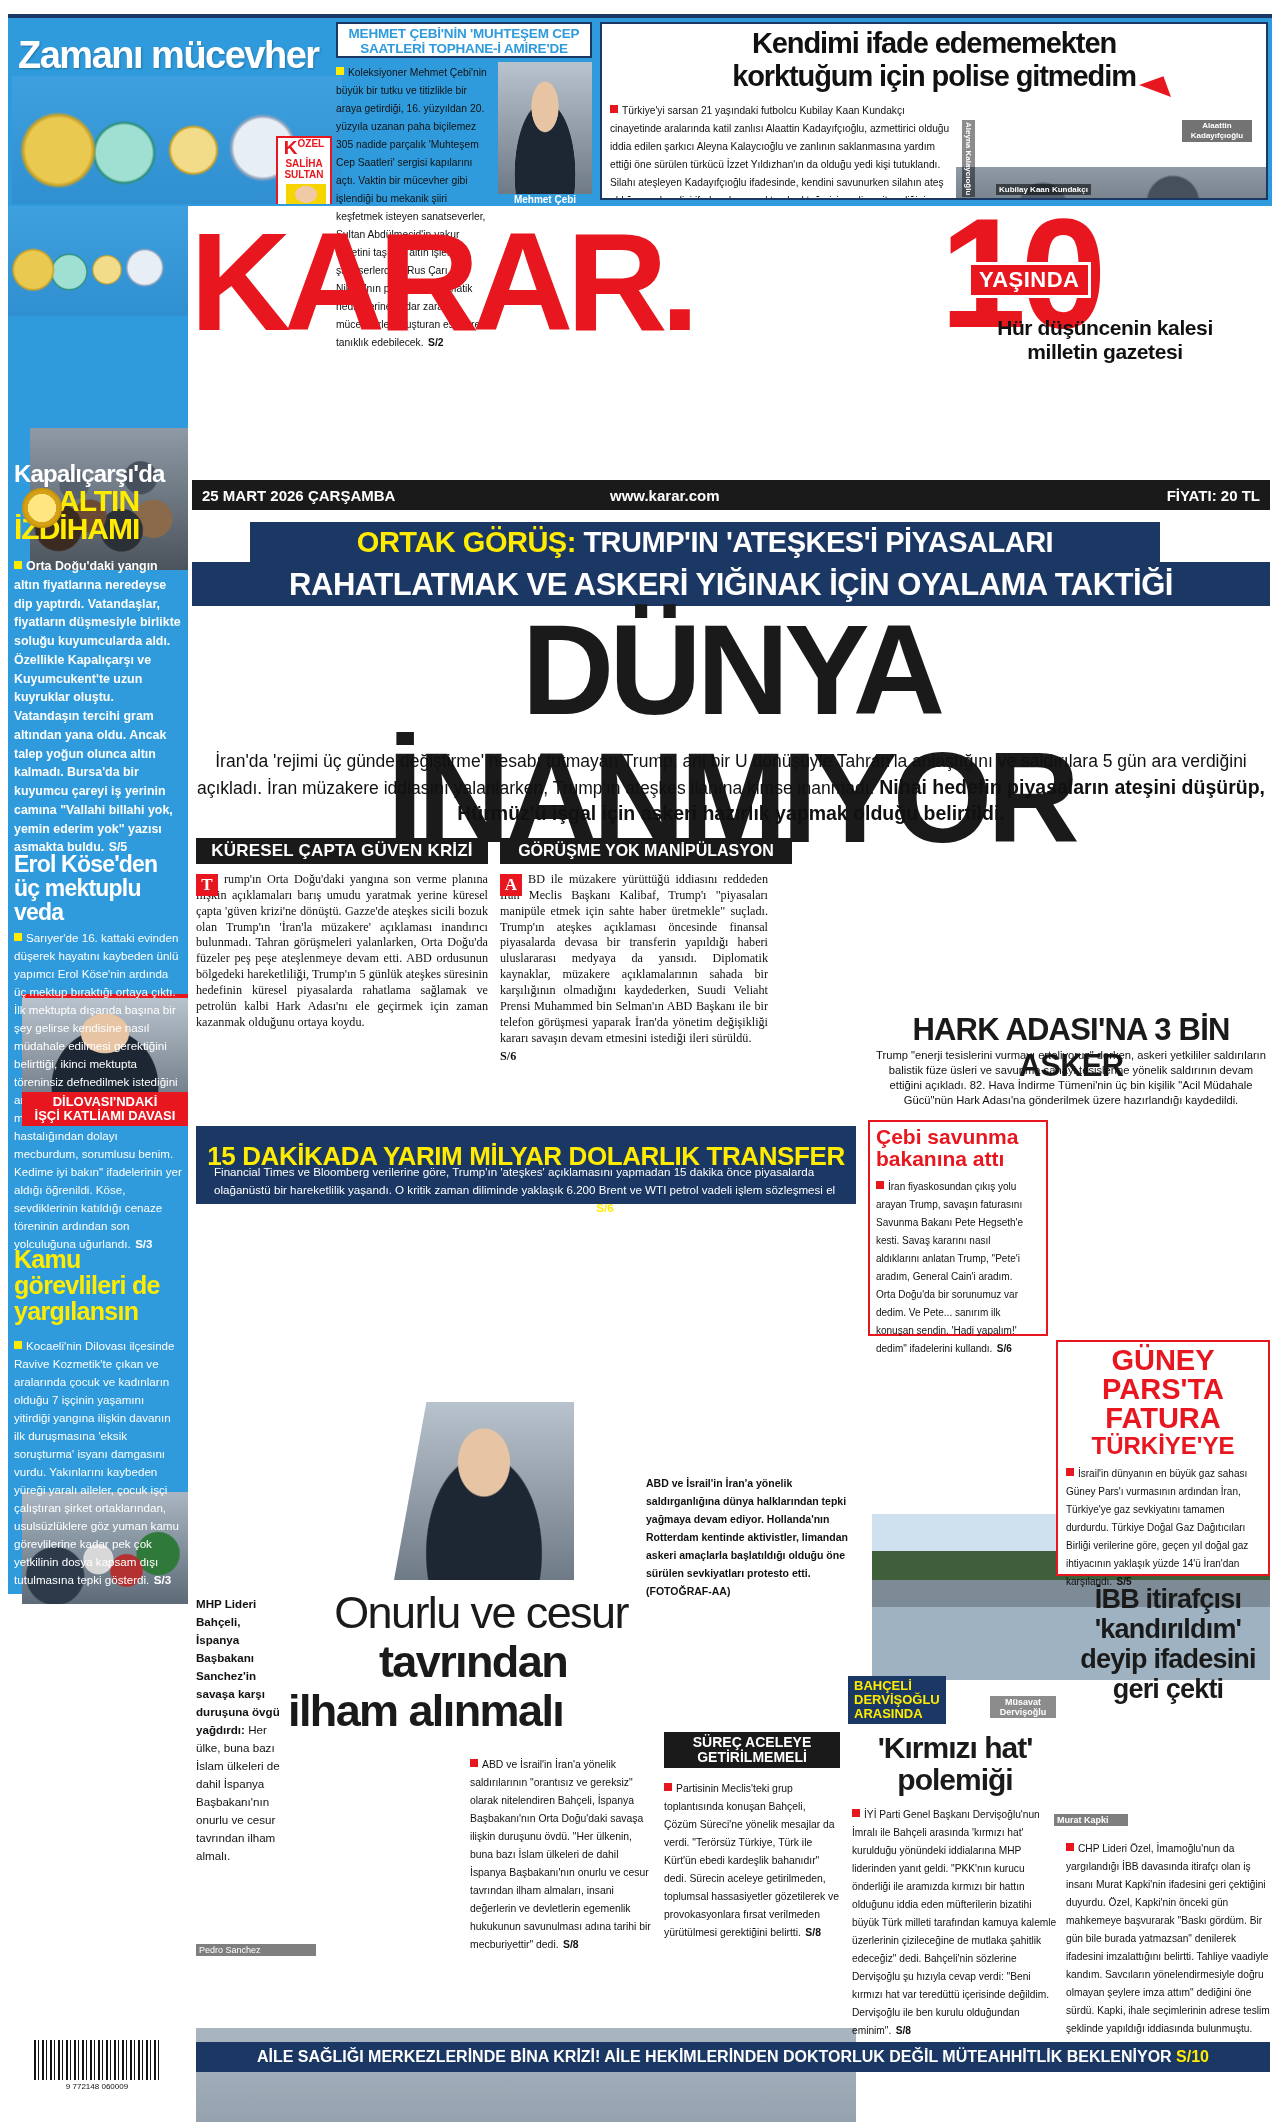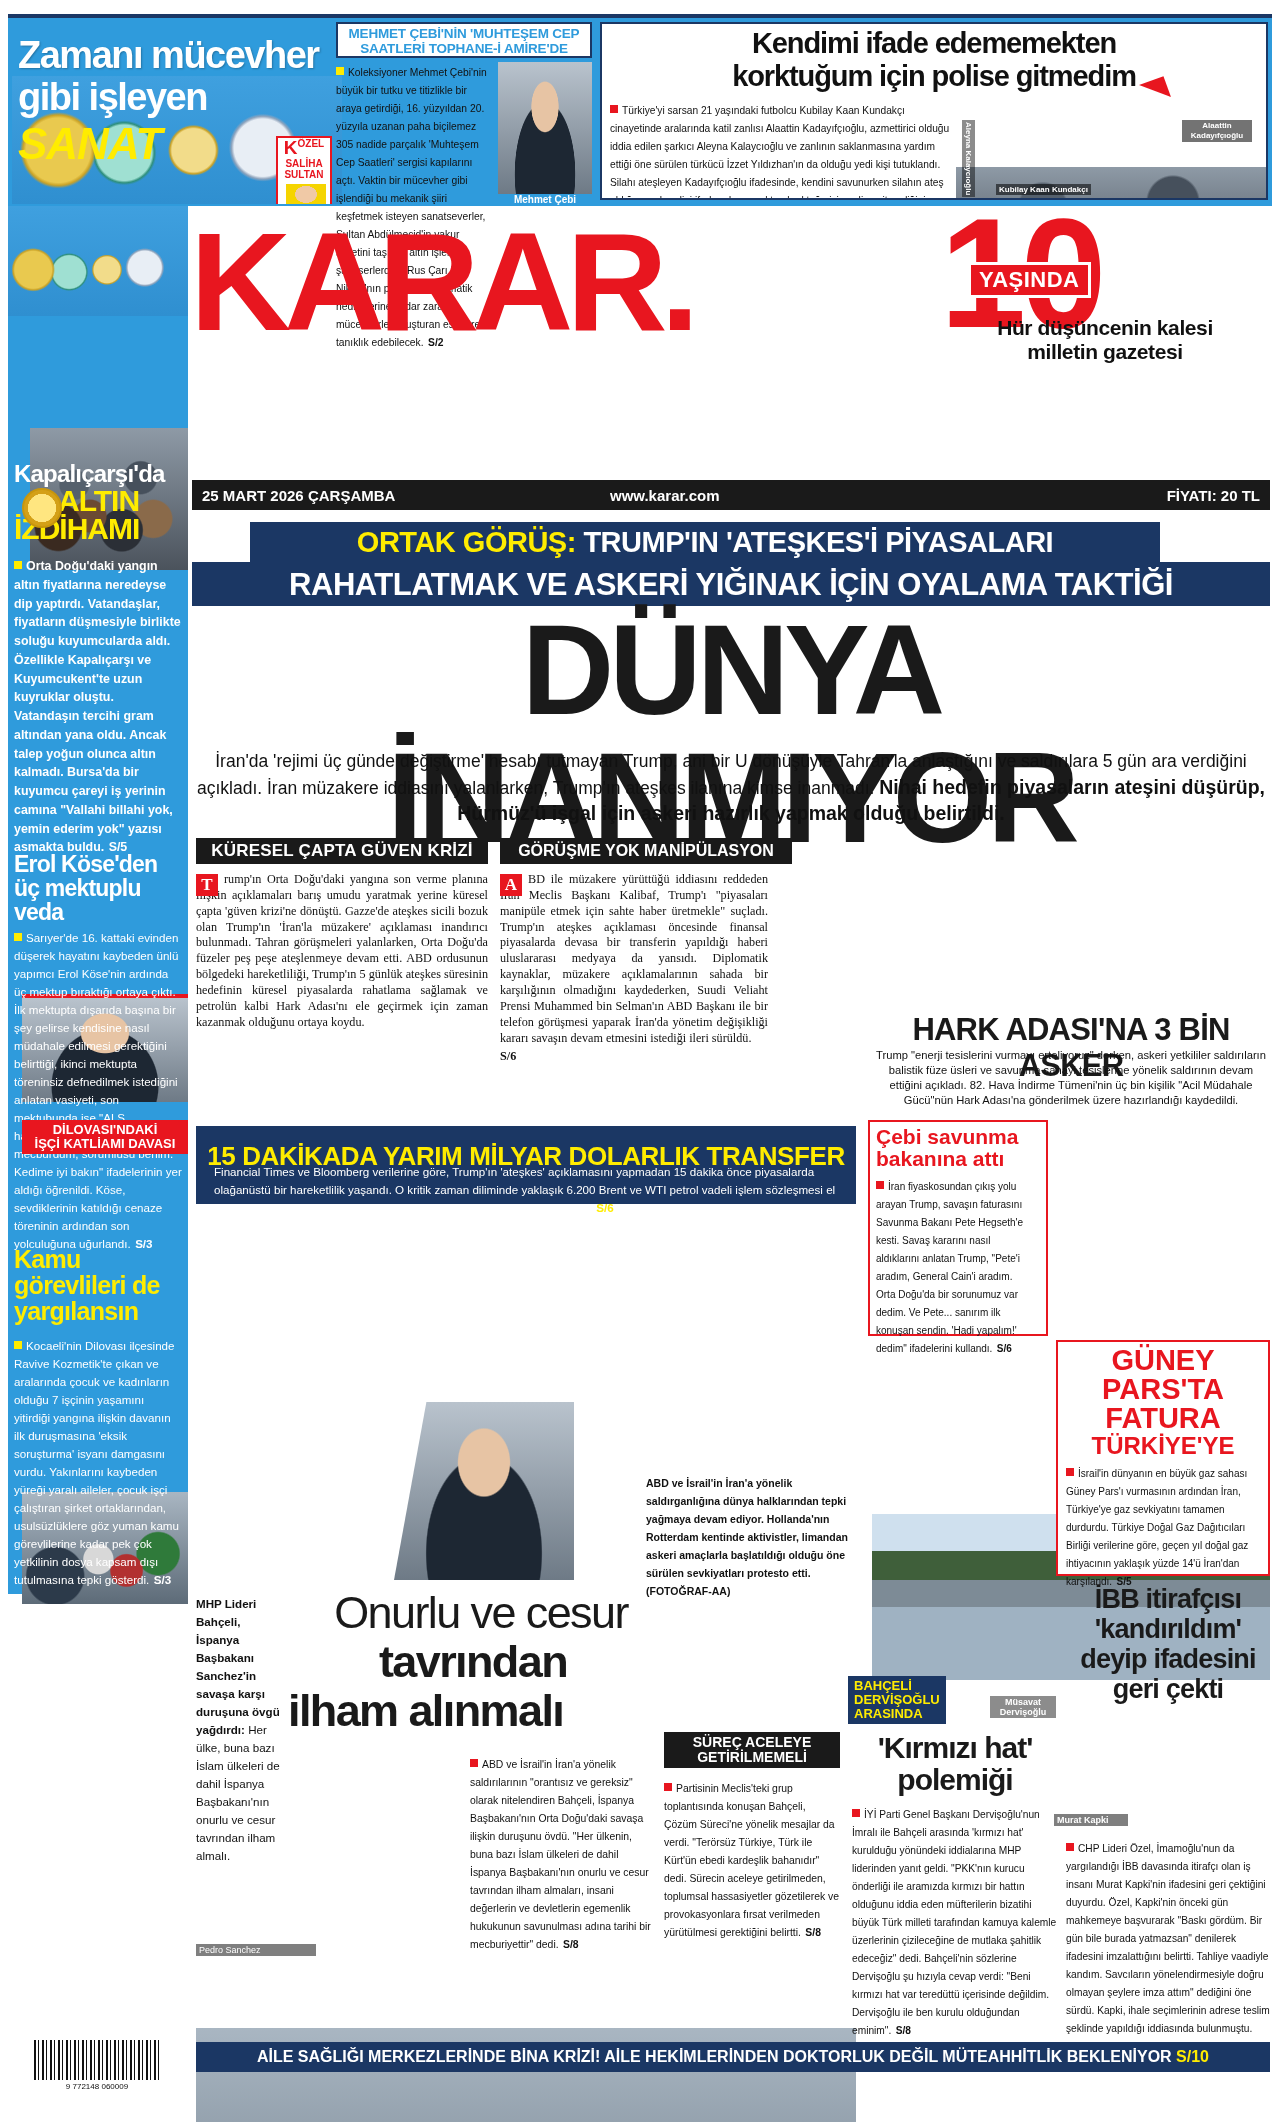--- a/index.html
+++ b/index.html
@@ -75,23 +75,20 @@
 </head>
 <body>
 
 <div class="page">
 
   <div class="abs" style="left:8px;top:14px;width:1264px;height:192px;background:#2f9bdc;border-top:4px solid #1b3764;"></div>
 
   <div class="abs" style="left:12px;top:18px;width:330px;height:186px;overflow:hidden;">
     <div class="abs ph watches" style="left:0;top:58px;width:330px;height:128px;"></div>
     <div class="abs cond white" style="left:6px;top:16px;font-size:38px;font-weight:bold;letter-spacing:-1.5px;text-shadow:1px 1px 2px rgba(0,0,0,.25);">Zamanı mücevher</div>
-    <div class="abs" style="left:6px;top:58px;">
-      <span class="cond white" style="font-size:38px;font-weight:bold;letter-spacing:-1.5px;">gibi işleyen </span><span class="cond yellow" style="font-size:44px;font-weight:bold;font-style:italic;letter-spacing:-1px;">SANAT</span>
-    </div>
     <div class="abs" style="left:264px;top:118px;width:56px;height:74px;background:#fff;border:2px solid #e8161f;text-align:center;">
       <div style="color:#e8161f;font-weight:bold;font-size:19px;line-height:20px;display:inline-block;">K</div><div style="color:#e8161f;font-weight:bold;font-size:10px;display:inline-block;vertical-align:top;">ÖZEL</div>
       <div style="color:#e8161f;font-weight:bold;font-size:10px;">SALİHA</div>
       <div style="color:#e8161f;font-weight:bold;font-size:10px;">SULTAN</div>
       <div class="abs" style="left:8px;top:46px;width:40px;height:26px;background:radial-gradient(ellipse at 50% 40%,#f0c9a6 0 38%,#f5d400 39%);"></div>
     </div>
   </div>
 
   <div class="abs" style="left:336px;top:22px;width:256px;height:180px;">
     <div class="abs" style="left:0;top:0;width:256px;height:36px;background:#fff;border:2px solid #1b3764;padding:2px 4px;text-align:center;">
@@ -142,21 +139,21 @@
   <div class="abs" style="left:14px;top:852px;width:176px;">
     <div class="cond white" style="font-size:23px;font-weight:bold;letter-spacing:-0.8px;line-height:24px;">Erol Köse'den</div>
     <div class="cond white" style="font-size:23px;font-weight:bold;letter-spacing:-0.8px;line-height:24px;">üç mektuplu</div>
     <div class="cond white" style="font-size:23px;font-weight:bold;letter-spacing:-0.8px;line-height:24px;">veda</div>
   </div>
   <div class="abs" style="left:14px;top:928px;width:168px;">
     <span class="sq" style="background:#ffec00;"></span><span class="white cond" style="font-size:11.6px;line-height:1.25;text-align:justify;">Sarıyer'de 16. kattaki evinden düşerek hayatını kaybeden ünlü yapımcı Erol Köse'nin ardında üç mektup bıraktığı ortaya çıktı. İlk mektupta dışarıda başına bir şey gelirse kendisine nasıl müdahale edilmesi gerektiğini belirttiği, ikinci mektupta töreninsiz defnedilmek istediğini anlatan vasiyeti, son mektubunda ise "ALS hastalığından dolayı mecburdum, sorumlusu benim. Kedime iyi bakın" ifadelerinin yer aldığı öğrenildi. Köse, sevdiklerinin katıldığı cenaze töreninin ardından son yolculuğuna uğurlandı.</span>
     <span class="white cond" style="font-size:11.6px;font-weight:bold;">S/3</span>
   </div>
 
-  <div class="abs" style="left:22px;top:1120px;width:166px;background:#e8161f;padding:3px 4px;text-align:center;">
+  <div class="abs" style="left:22px;top:1092px;width:166px;background:#e8161f;padding:3px 4px;text-align:center;">
     <div class="cond white" style="font-size:13px;font-weight:bold;line-height:14px;">DİLOVASI'NDAKİ</div>
     <div class="cond white" style="font-size:13px;font-weight:bold;line-height:14px;">İŞÇİ KATLİAMI DAVASI</div>
   </div>
   <div class="abs ph protest" style="left:22px;top:1132px;width:166px;height:112px;"></div>
   <div class="abs" style="left:14px;top:1246px;width:176px;">
     <div class="cond yellow" style="font-size:25px;font-weight:bold;line-height:26px;letter-spacing:-0.7px;">Kamu</div>
     <div class="cond yellow" style="font-size:25px;font-weight:bold;line-height:26px;letter-spacing:-0.7px;">görevlileri de</div>
     <div class="cond yellow" style="font-size:25px;font-weight:bold;line-height:26px;letter-spacing:-0.7px;">yargılansın</div>
   </div>
   <div class="abs" style="left:14px;top:1336px;width:168px;">

